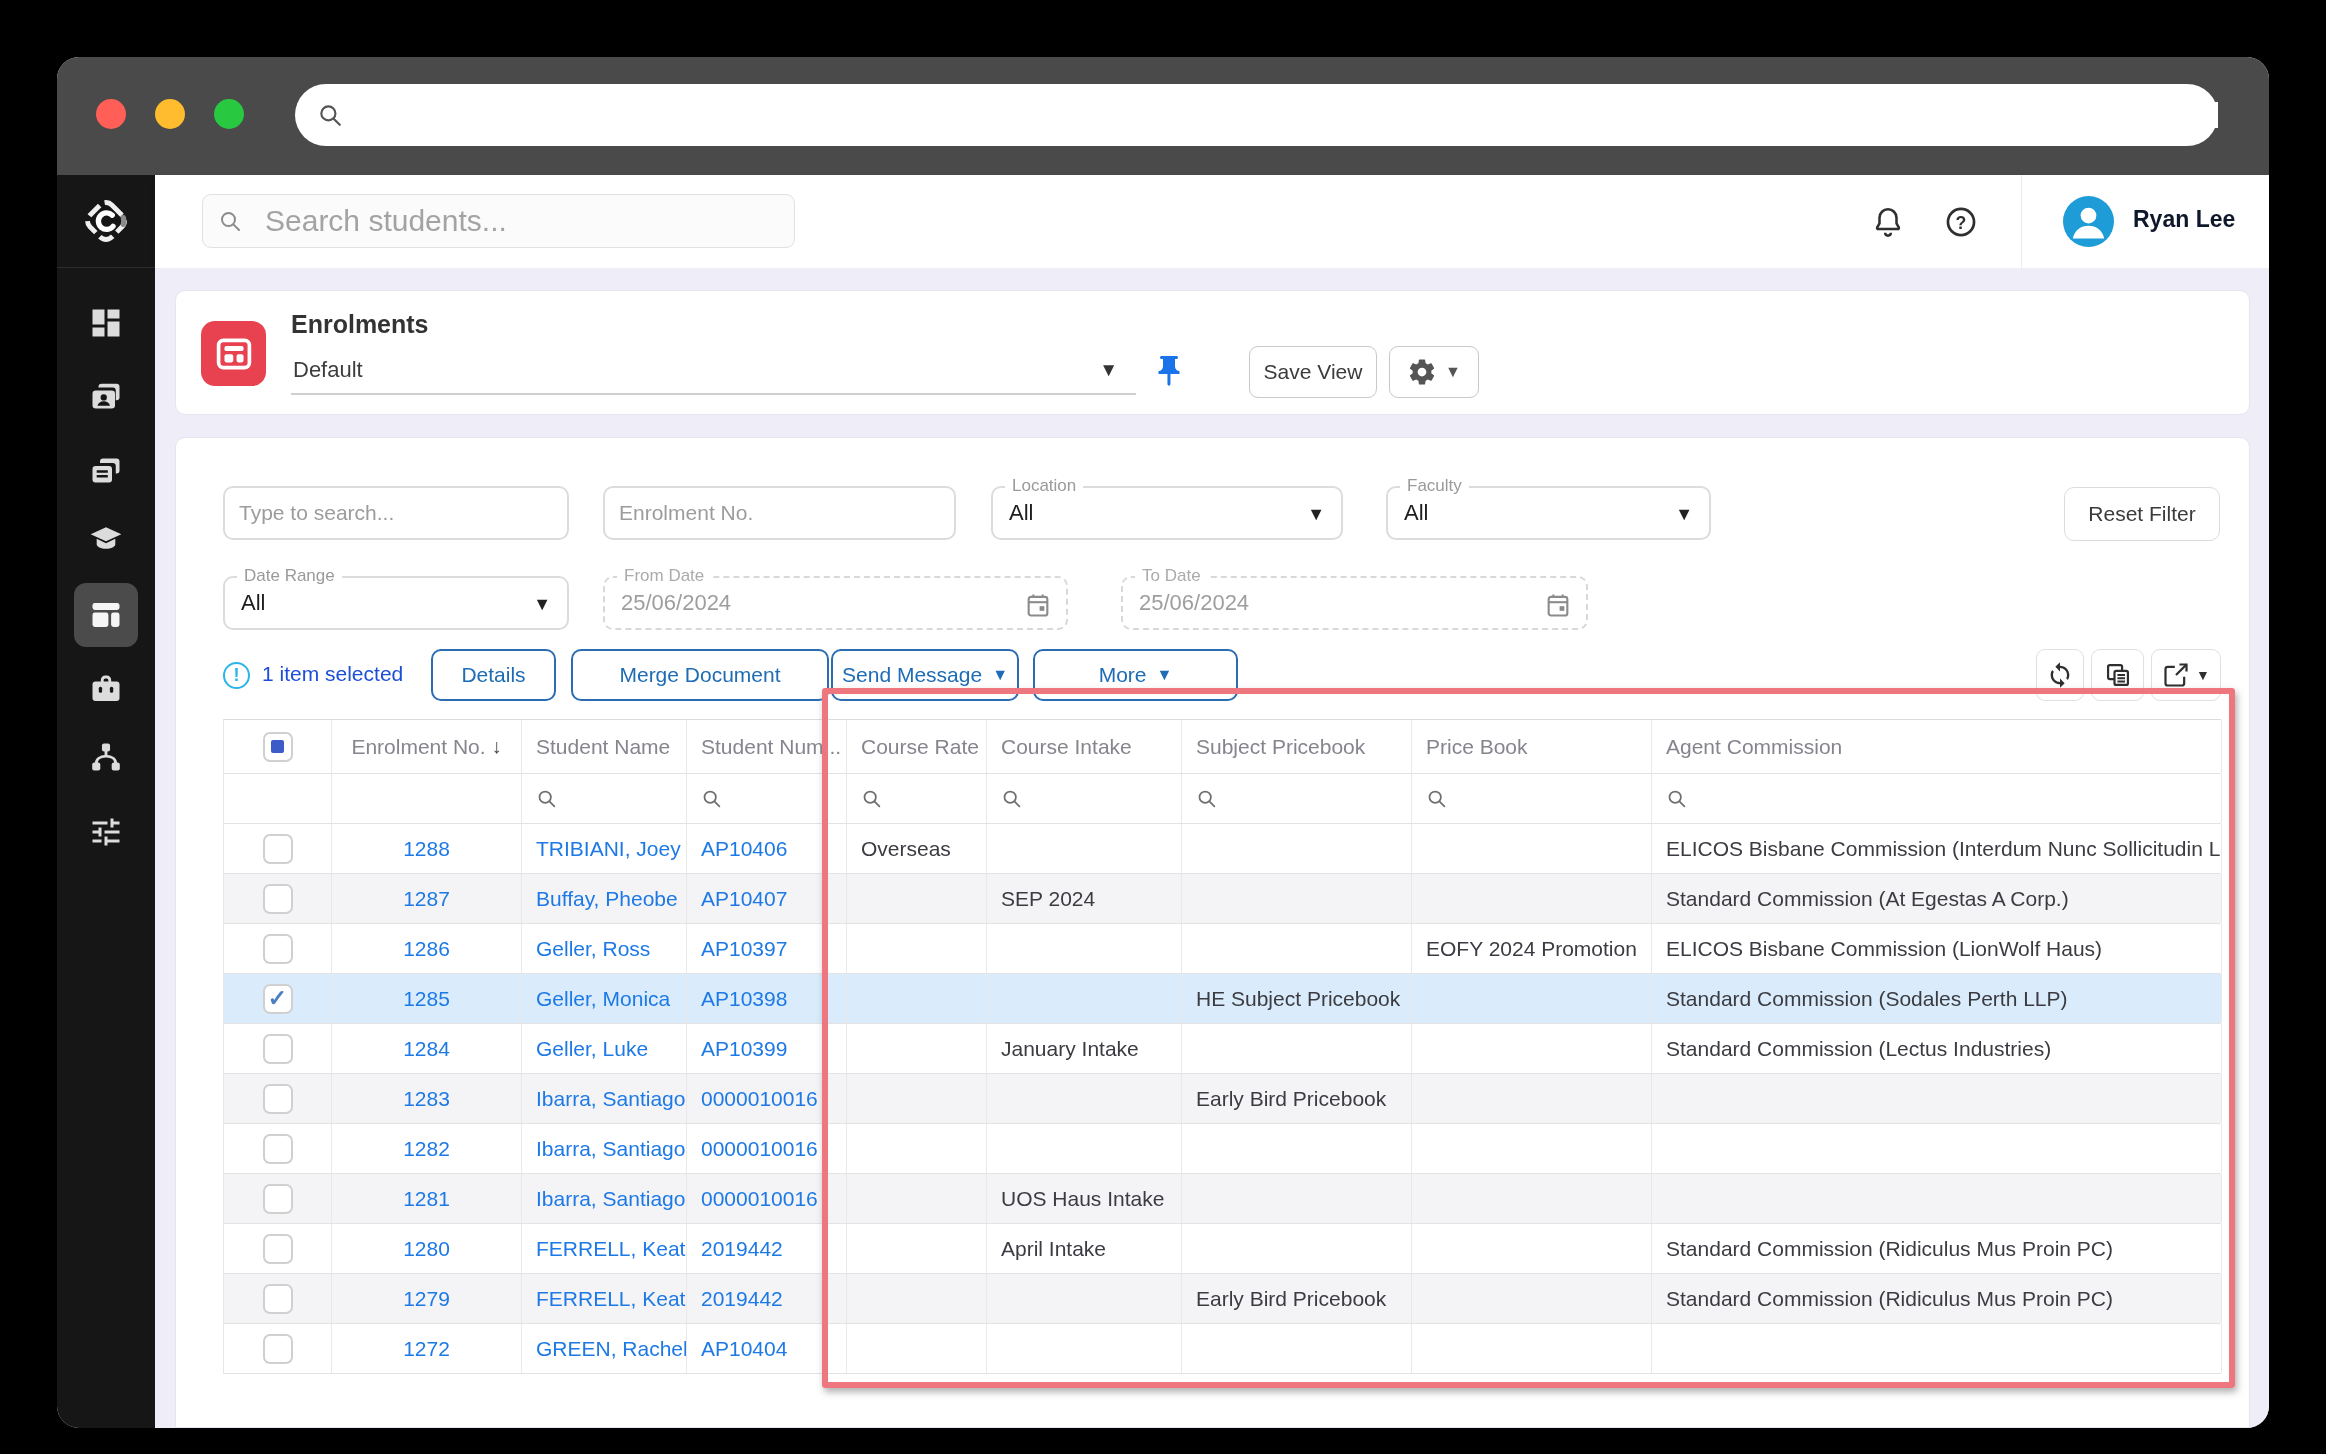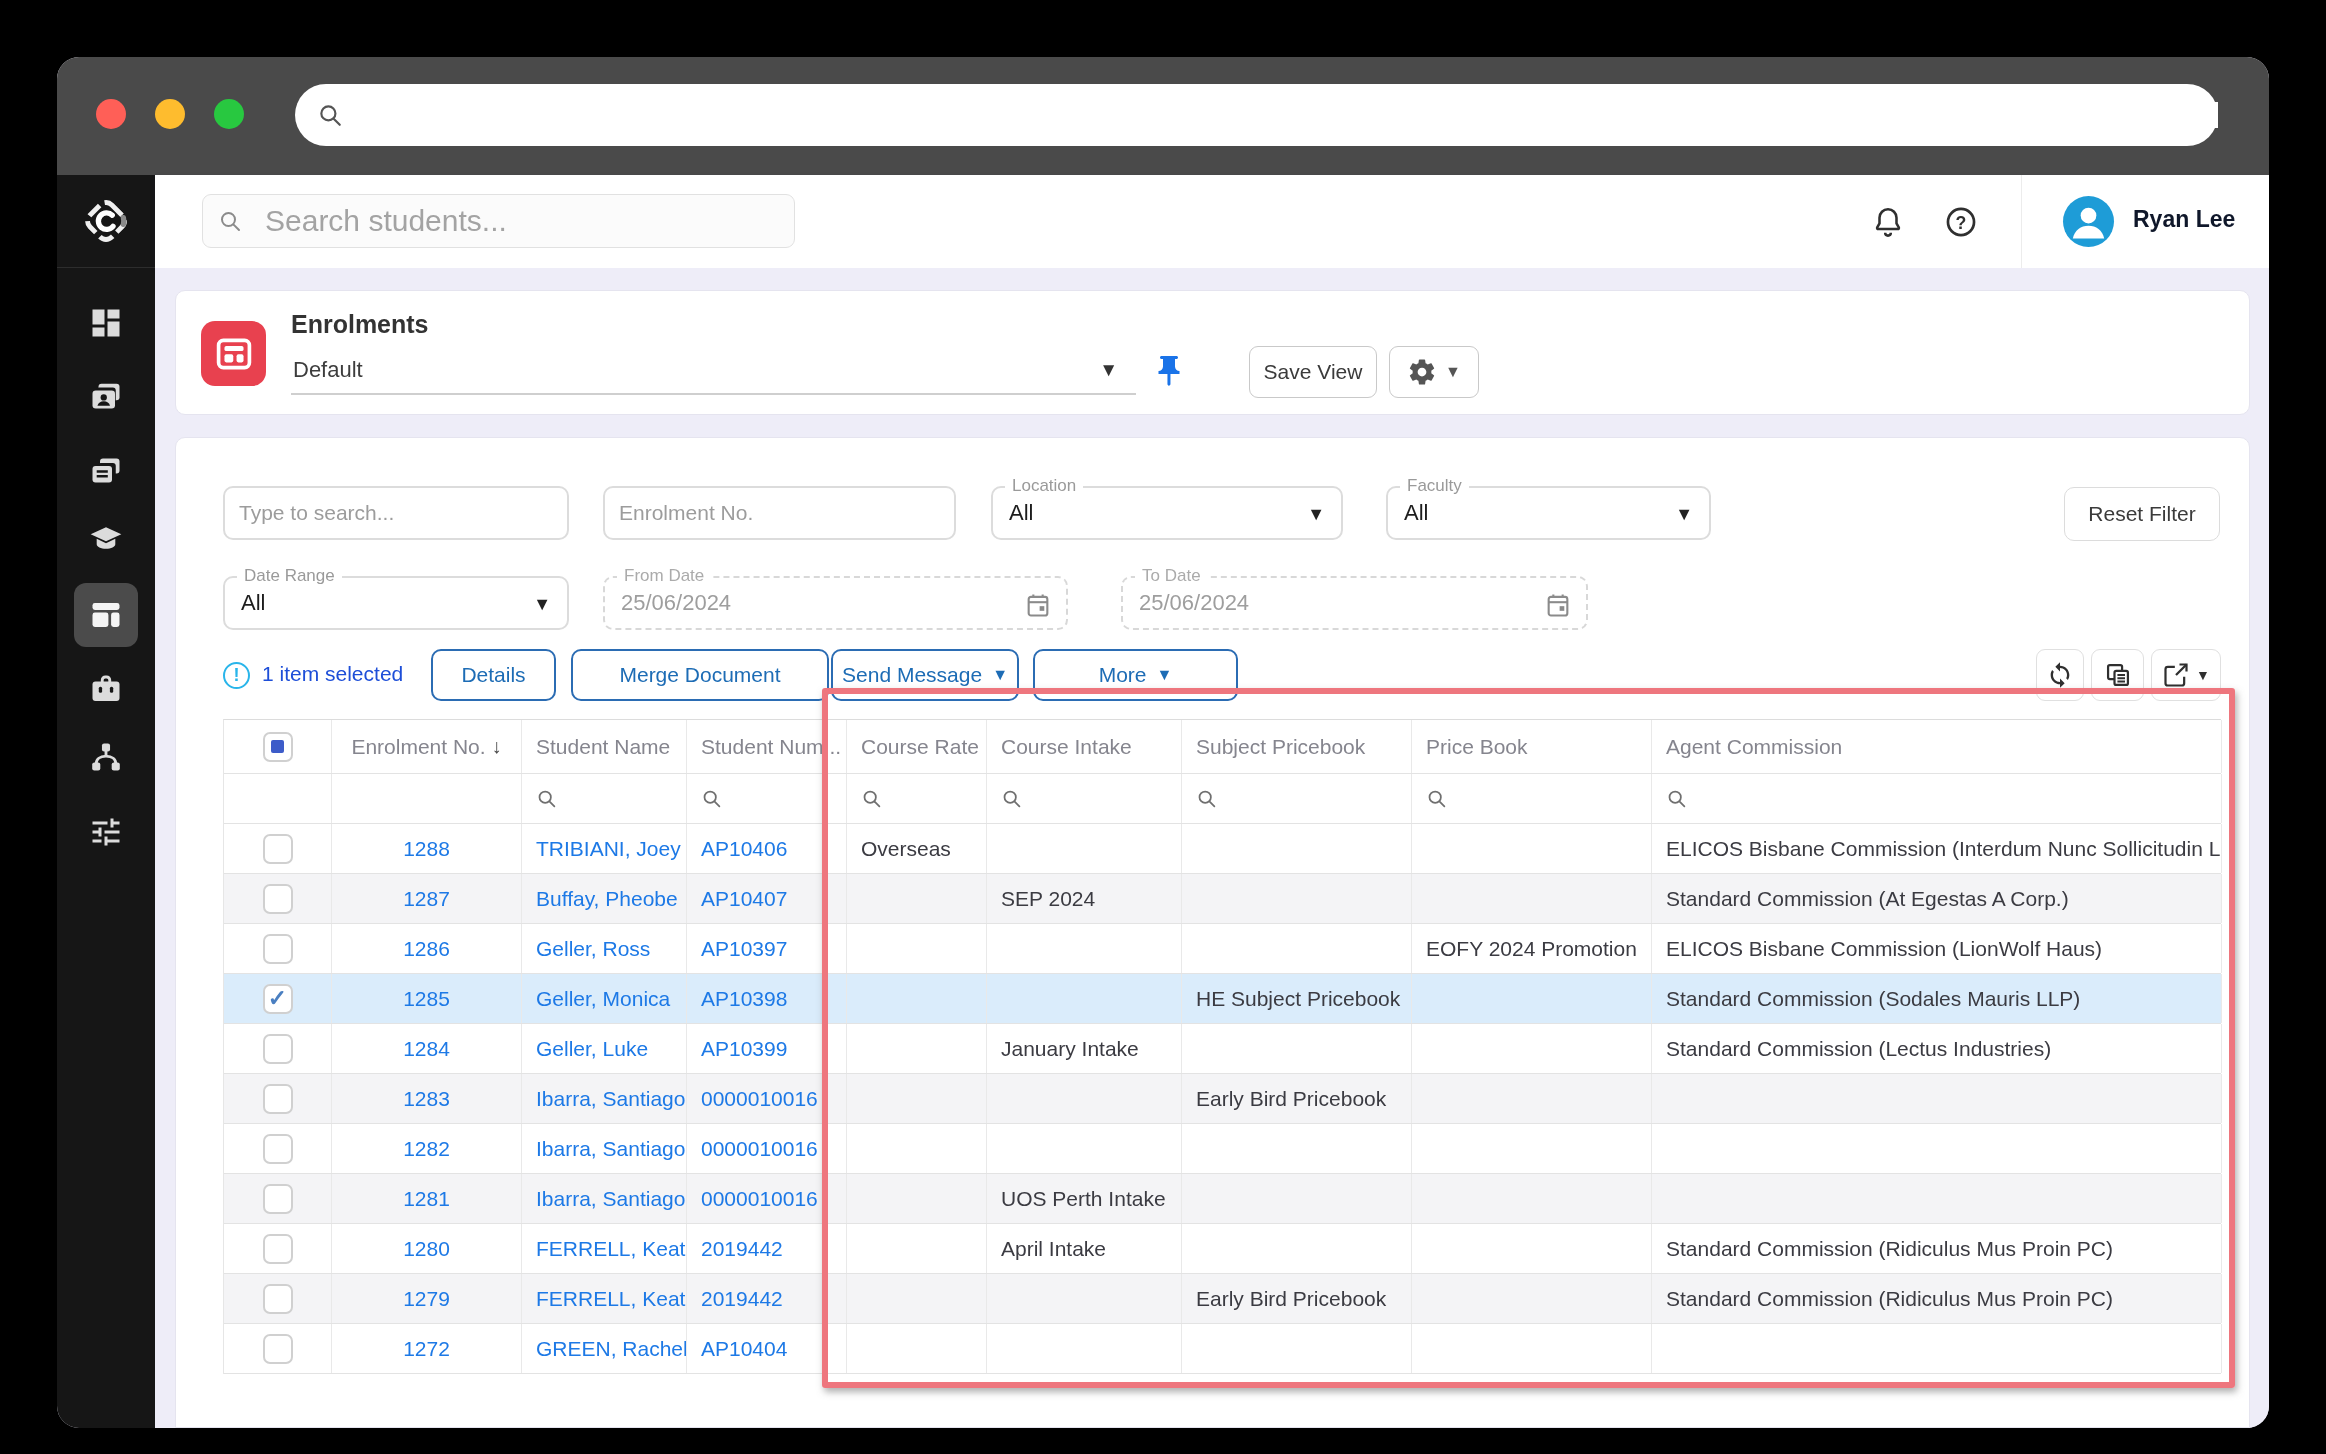--- a/index.html
+++ b/index.html
@@ -445,21 +445,21 @@
     <div class="tcell c-center">
                 <span class="cbx checked"></span>
               </div>
     <div class="tcell c-center link">1285</div>
     <div class="tcell link">Geller, Monica</div>
     <div class="tcell link">AP10398</div>
     <div class="tcell"></div>
     <div class="tcell"></div>
     <div class="tcell">HE Subject Pricebook</div>
     <div class="tcell"></div>
-    <div class="tcell">Standard Commission (Sodales Mauris LLP)</div>
+    <div class="tcell">Standard Commission (Sodales Perth LLP)</div>
   </div>
             <div class="trow">
     <div class="tcell c-center">
                 <span class="cbx"></span>
               </div>
     <div class="tcell c-center link">1284</div>
     <div class="tcell link">Geller, Luke</div>
     <div class="tcell link">AP10399</div>
     <div class="tcell"></div>
     <div class="tcell">January Intake</div>
@@ -494,21 +494,21 @@
     <div class="tcell"></div>
   </div>
             <div class="trow striped">
     <div class="tcell c-center">
                 <span class="cbx"></span>
               </div>
     <div class="tcell c-center link">1281</div>
     <div class="tcell link">Ibarra, Santiago</div>
     <div class="tcell link">0000010016</div>
     <div class="tcell"></div>
-    <div class="tcell">UOS Perth Intake</div>
+    <div class="tcell">UOS Haus Intake</div>
     <div class="tcell"></div>
     <div class="tcell"></div>
     <div class="tcell"></div>
   </div>
             <div class="trow">
     <div class="tcell c-center">
                 <span class="cbx"></span>
               </div>
     <div class="tcell c-center link">1280</div>
     <div class="tcell link">FERRELL, Keat...</div>

